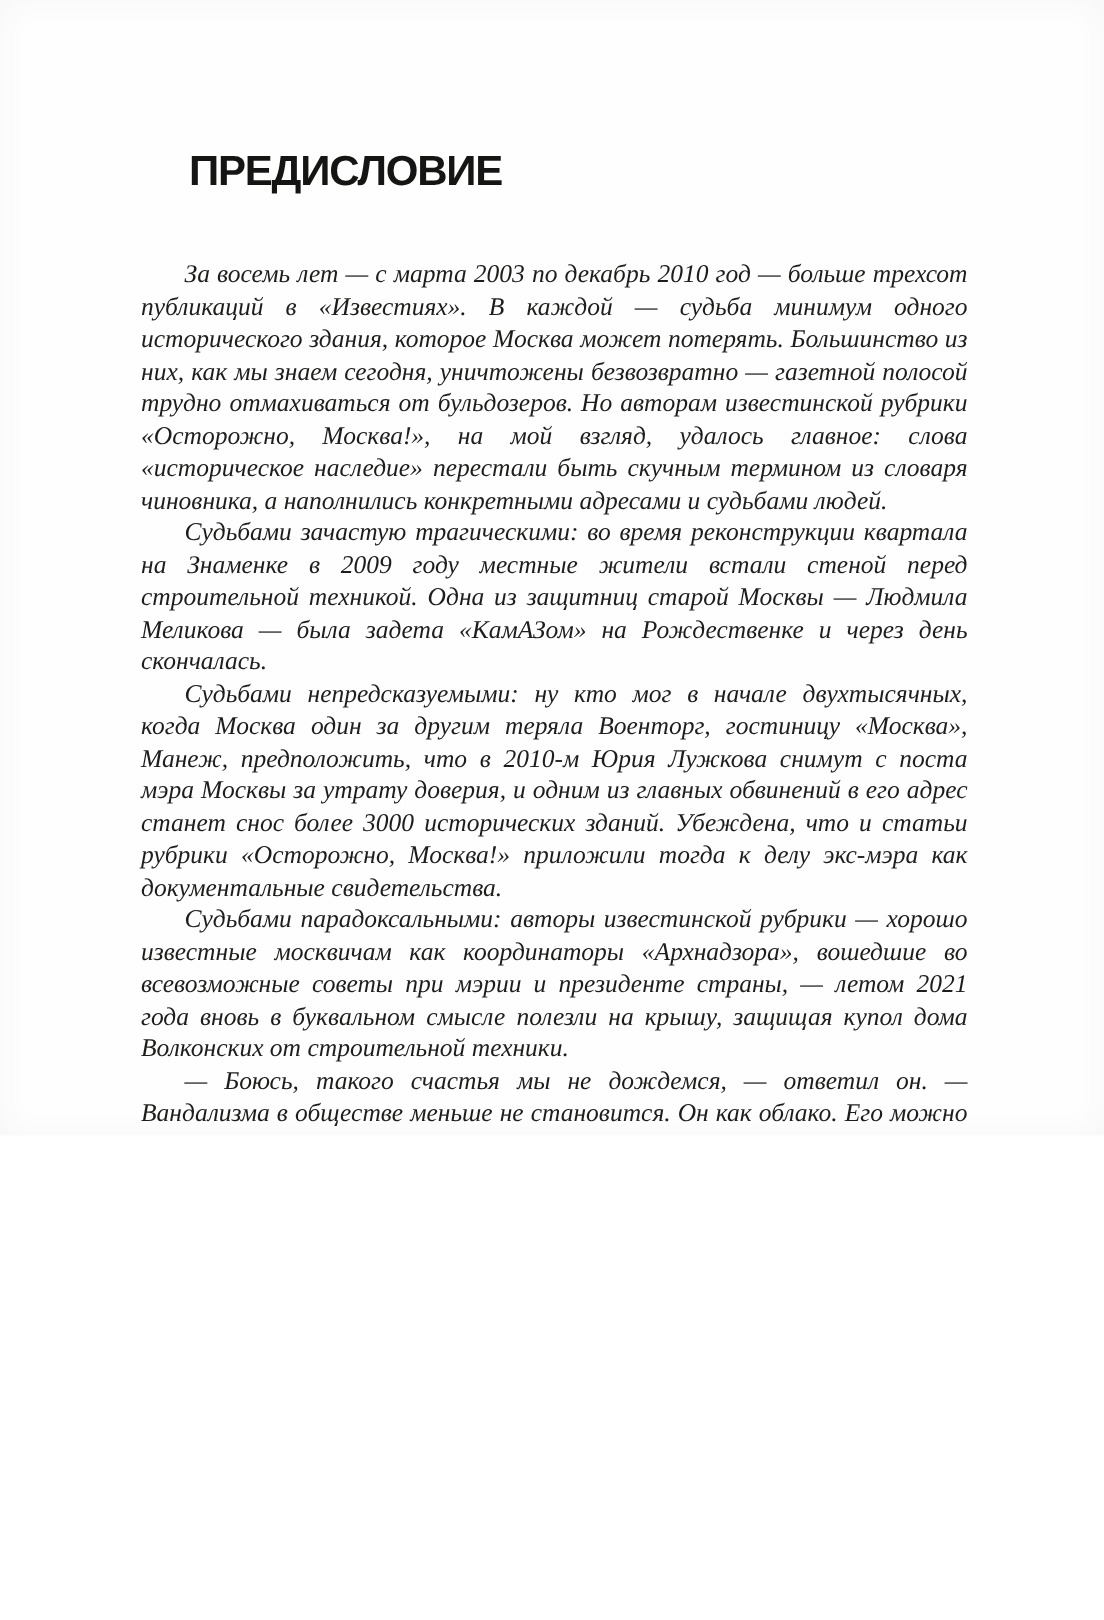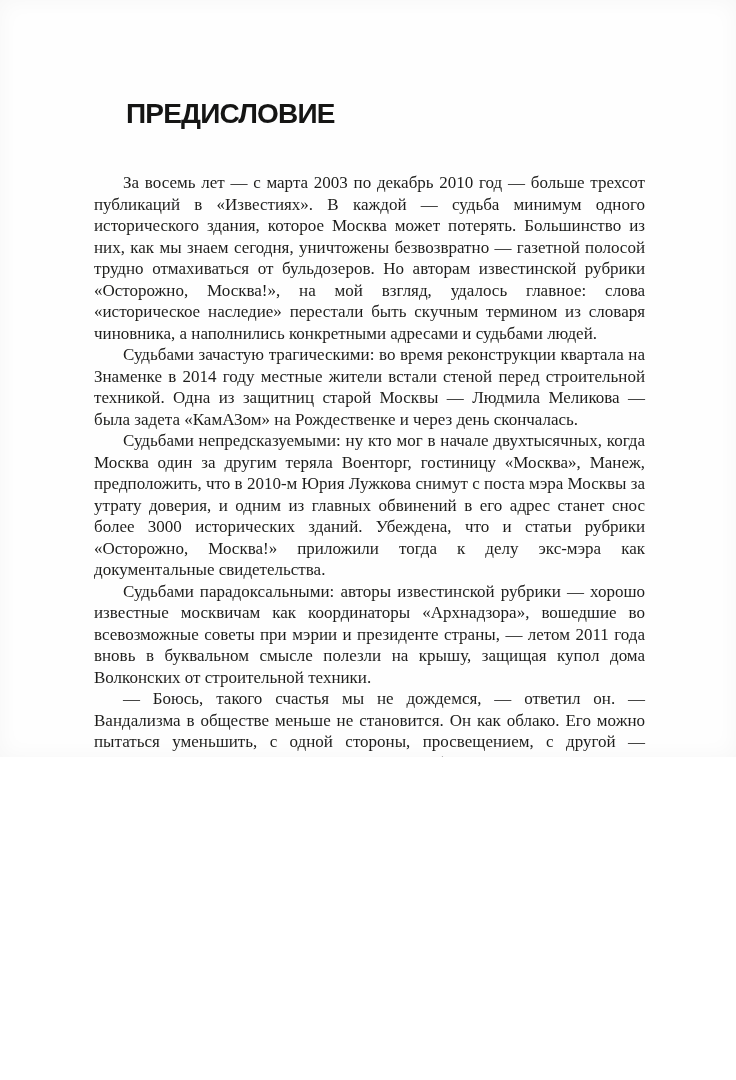--- a/index.html
+++ b/index.html
@@ -31,20 +31,21 @@
     position: absolute;
     left: 94px;
     top: 172px;
     width: 551px;
     font-family: "Liberation Serif", "DejaVu Serif", serif;
     font-size: 17px;
     line-height: 21.5px;
     color: #1d1d1b;
     text-align: justify;
     hyphens: auto;
+    font-style: italic;
     -webkit-hyphens: auto;
   }
   .body-text p {
     margin: 0;
     padding: 0;
     text-indent: 29px;
   }
   .page-number {
     position: absolute;
     left: 133px;
@@ -57,21 +58,21 @@
 </style>
 </head>
 <body>
 
 <div class="page">
 
   <h1 class="chapter-title">ПРЕДИСЛОВИЕ</h1>
 
   <div class="body-text">
     <p>За восемь лет — с марта 2003 по декабрь 2010 год — больше трехсот публикаций в «Известиях». В каждой — судьба минимум одного исторического здания, которое Москва может потерять. Большинство из них, как мы знаем сегодня, уничтожены безвозвратно — газетной полосой трудно отмахиваться от бульдозеров. Но авторам известинской рубрики «Осторожно, Москва!», на мой взгляд, удалось главное: слова «историческое наследие» перестали быть скучным термином из словаря чиновника, а наполнились конкретными адресами и судьбами людей.</p>
-    <p>Судьбами зачастую трагическими: во время реконструкции квартала на Знаменке в 2014 году местные жители встали стеной перед строительной техникой. Одна из защитниц старой Москвы — Людмила Меликова — была задета «КамАЗом» на Рождественке и через день скончалась.</p>
+    <p>Судьбами зачастую трагическими: во время реконструкции квартала на Знаменке в 2009 году местные жители встали стеной перед строительной техникой. Одна из защитниц старой Москвы — Людмила Меликова — была задета «КамАЗом» на Рождественке и через день скончалась.</p>
     <p>Судьбами непредсказуемыми: ну кто мог в начале двухтысячных, когда Москва один за другим теряла Военторг, гостиницу «Москва», Манеж, предположить, что в 2010-м Юрия Лужкова снимут с поста мэра Москвы за утрату доверия, и одним из главных обвинений в его адрес станет снос более 3000 исторических зданий. Убеждена, что и статьи рубрики «Осторожно, Москва!» приложили тогда к делу экс-мэра как документальные свидетельства.</p>
-    <p>Судьбами парадоксальными: авторы известинской рубрики — хорошо известные москвичам как координаторы «Архнадзора», вошедшие во всевозможные советы при мэрии и президенте страны, — летом 2011 года вновь в буквальном смысле полезли на крышу, защищая купол дома Волконских от строительной техники.</p>
+    <p>Судьбами парадоксальными: авторы известинской рубрики — хорошо известные москвичам как координаторы «Архнадзора», вошедшие во всевозможные советы при мэрии и президенте страны, — летом 2021 года вновь в буквальном смысле полезли на крышу, защищая купол дома Волконских от строительной техники.</p>
     <p>— Боюсь, такого счастья мы не дождемся, — ответил он. — Вандализма в обществе меньше не становится. Он как облако. Его можно пытаться уменьшить, с одной стороны, просвещением, с другой — применением уголовной статьи. Но первое работает медленно, а второе у нас пока не работает вообще. И это облако никуда не исчезает, а просто иначе размещает себя в пространстве. Ищет, куда еще можно затечь.</p>
   </div>
 
   <div class="page-number">6</div>
 
 </div>
 
 </body></html>

